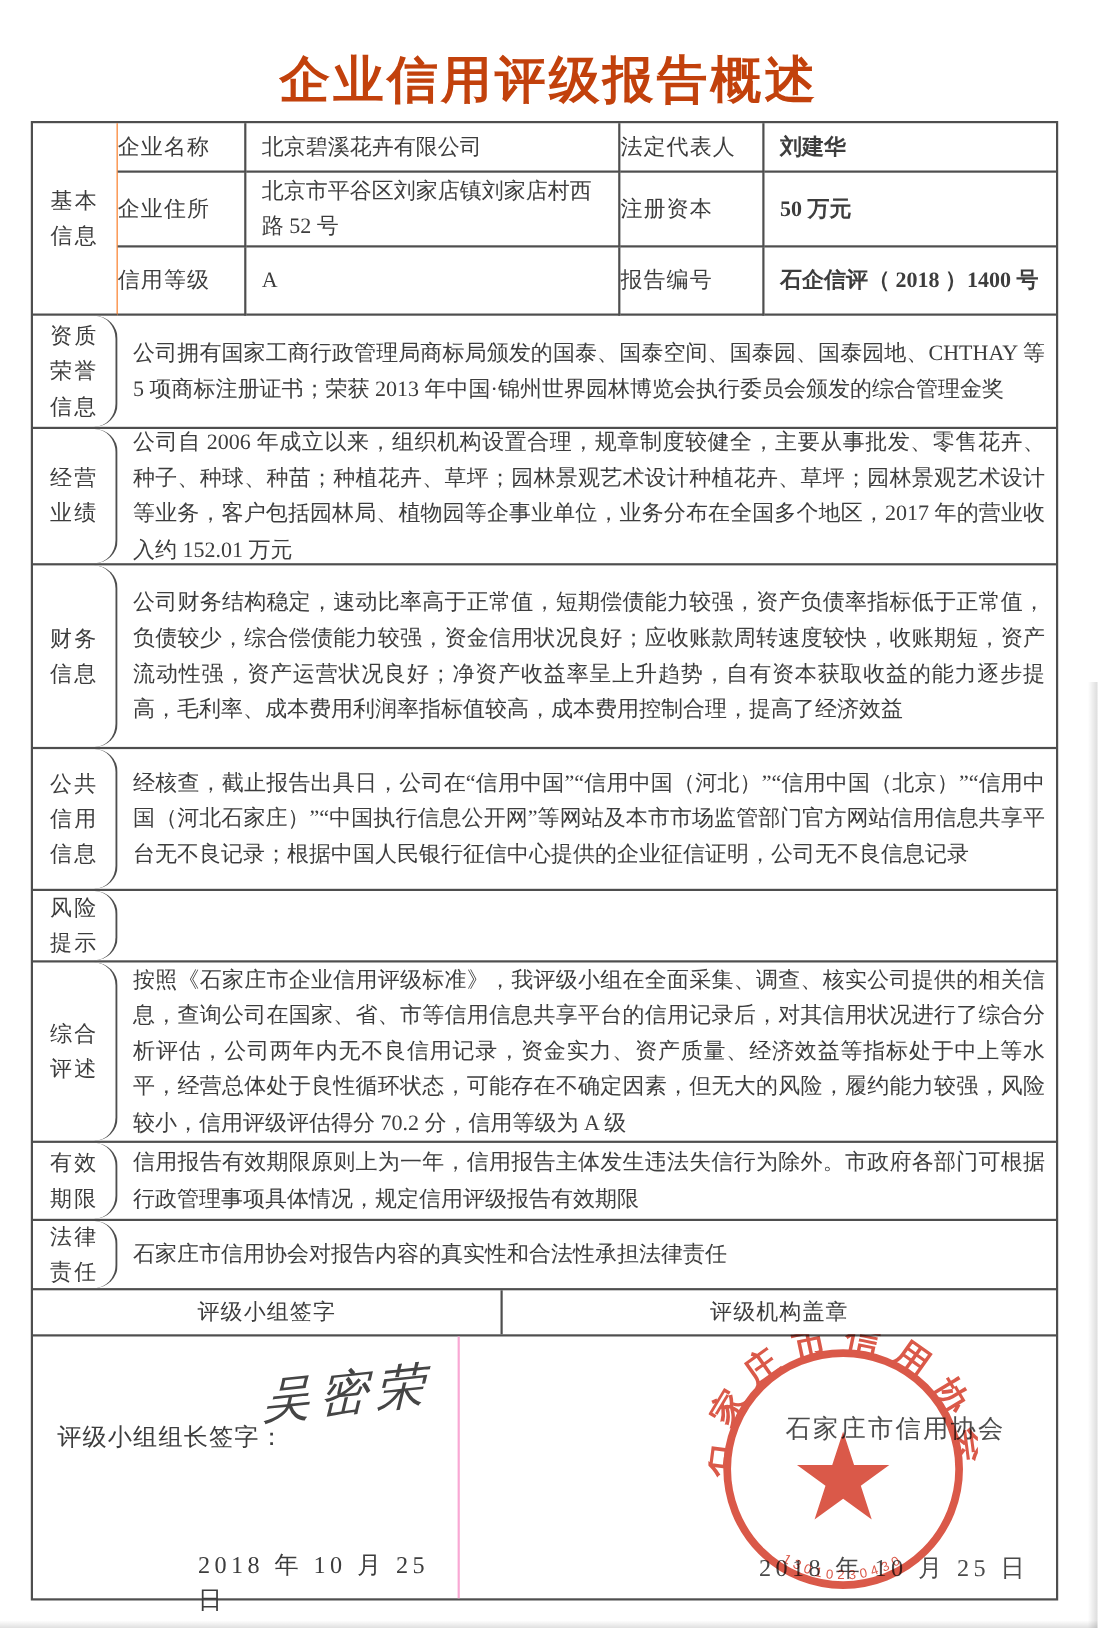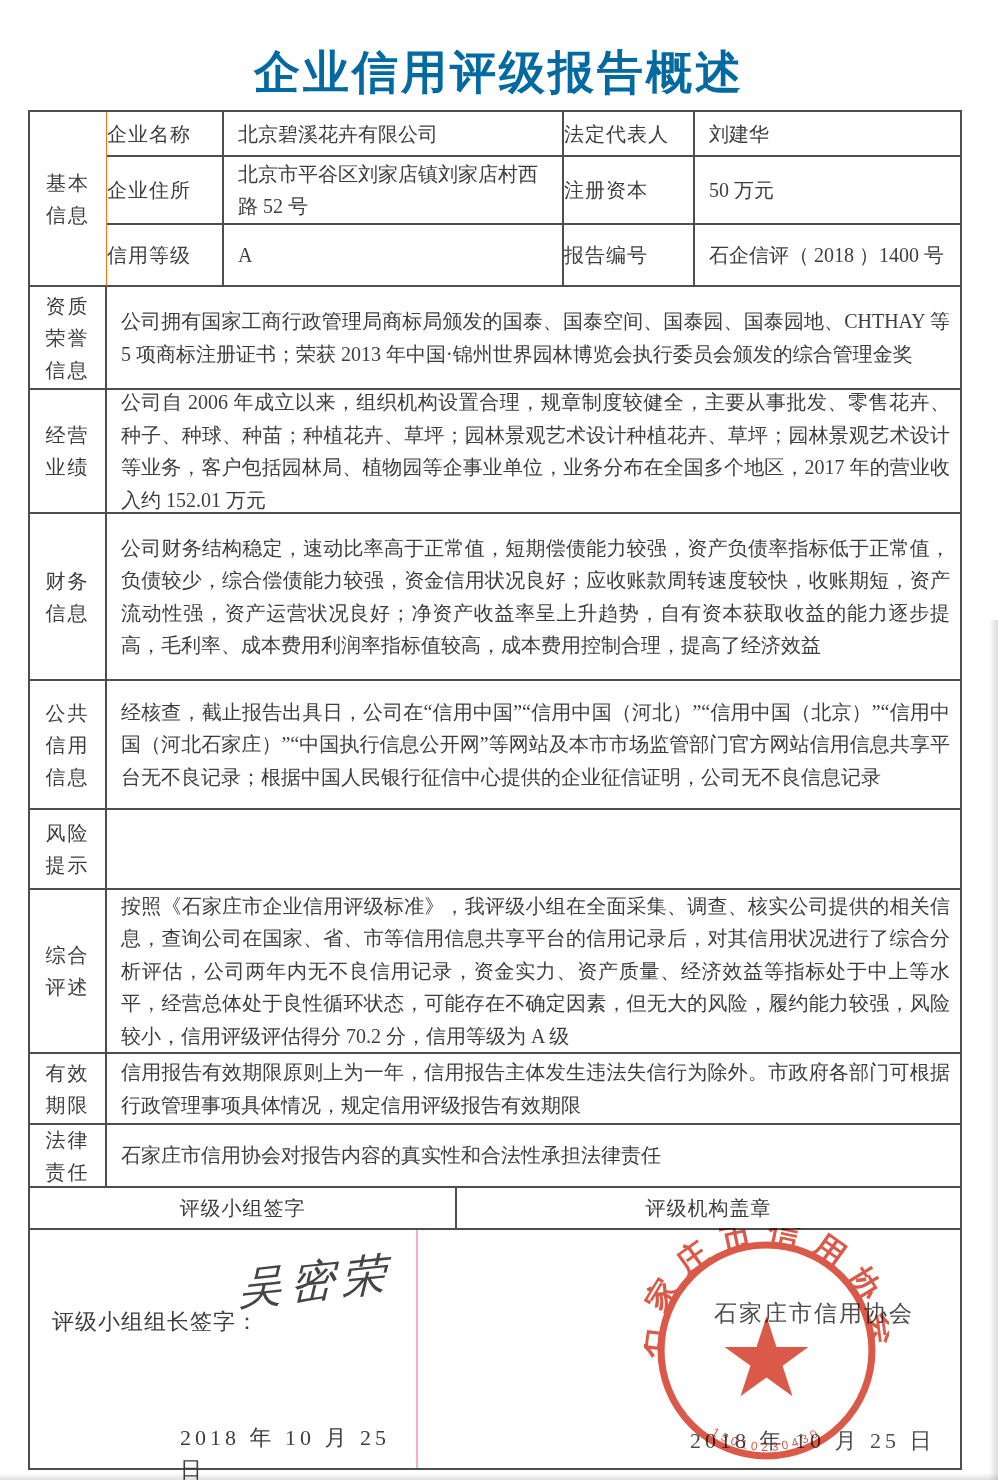--- a/index.html
+++ b/index.html
@@ -16,54 +16,55 @@
     position:absolute; right:0; top:620px; width:9px; height:860px;
     background:linear-gradient(to right, rgba(0,0,0,0), rgba(0,0,0,0.14));
   }
   .scan-edge-bottom {
     position:absolute; left:0; bottom:0; width:100%; height:7px;
     background:linear-gradient(to bottom, rgba(0,0,0,0), rgba(0,0,0,0.12));
   }
   .title {
     position:absolute; top:42px; left:0; width:100%;
     text-align:center;
-    font-size:46px; font-weight:bold; color:#0369a1;
+    font-size:46px; font-weight:bold; color:#c2410c;
     letter-spacing:3px;
     font-family:"Liberation Serif","DejaVu Serif",serif;
   }
   .table {
     position:absolute; left:28px; top:110px; width:934px;
     border:2px solid #4e4e4e;
     font-size:20px; line-height:32px;
     color:#3d3d3d;
   }
   
   .basic {
     display:grid;
     grid-template-columns:77px 117px 340px 131px 1fr;
     grid-template-rows:45px 68px 62px;
   }
   .cell { border-right:2px solid #4e4e4e; border-bottom:2px solid #4e4e4e;
           display:flex; align-items:center; }
-  .cell.last { border-right:none; }
+  .cell.last { border-right:none;font-weight:bold; }
   .sec-label-cell {
     grid-row:1 / 4;
     display:flex; align-items:center; justify-content:center;
     border-right:1px solid #f97316; border-bottom:2px solid #4e4e4e;
     text-align:center;
   }
   .sec-label-cell span, .srow-label span { display:block; width:48px; text-align:center; letter-spacing:2px; }
   .flabel { justify-content:flex-start; padding-left:0; letter-spacing:1px; }
   .fvalue { padding-left:14px; padding-right:8px; }
   
   .srow { display:flex; border-bottom:2px solid #4e4e4e; }
   .srow-label {
     width:77px; border-right:2px solid #4e4e4e;
     display:flex; align-items:center; justify-content:center; text-align:center;
     flex:0 0 77px;
+    border-radius:21px;
   }
   .srow-text {
     flex:1; display:flex; align-items:center;
     padding:6px 10px 6px 14px;
     text-align:justify;
     line-height:32.5px;
   }
   
   .fhdr { display:flex; height:42px; border-bottom:2px solid #4e4e4e; }
   .fhdr-left { width:427px; border-right:2px solid #4e4e4e;
@@ -145,21 +146,21 @@
         </div>
     </div>
     <div class="srow" style="height:129px">
       <div class="srow-label">
           <span>公共信用信息</span>
         </div>
       <div class="srow-text">
           <div>经核查，截止报告出具日，公司在“信用中国”“信用中国（河北）”“信用中国（北京）”“信用中国（河北石家庄）”“中国执行信息公开网”等网站及本市市场监管部门官方网站信用信息共享平台无不良记录；根据中国人民银行征信中心提供的企业征信证明，公司无不良信息记录</div>
         </div>
     </div>
-    <div class="srow" style="height:80px">
+    <div class="srow" style="height:65px">
       <div class="srow-label">
           <span>风险提示</span>
         </div>
     </div>
     <div class="srow" style="height:164px">
       <div class="srow-label">
           <span>综合评述</span>
         </div>
       <div class="srow-text">
           <div>按照《石家庄市企业信用评级标准》，我评级小组在全面采集、调查、核实公司提供的相关信息，查询公司在国家、省、市等信用信息共享平台的信用记录后，对其信用状况进行了综合分析评估，公司两年内无不良信用记录，资金实力、资产质量、经济效益等指标处于中上等水平，经营总体处于良性循环状态，可能存在不确定因素，但无大的风险，履约能力较强，风险较小，信用评级评估得分 70.2 分，信用等级为 A 级</div>

